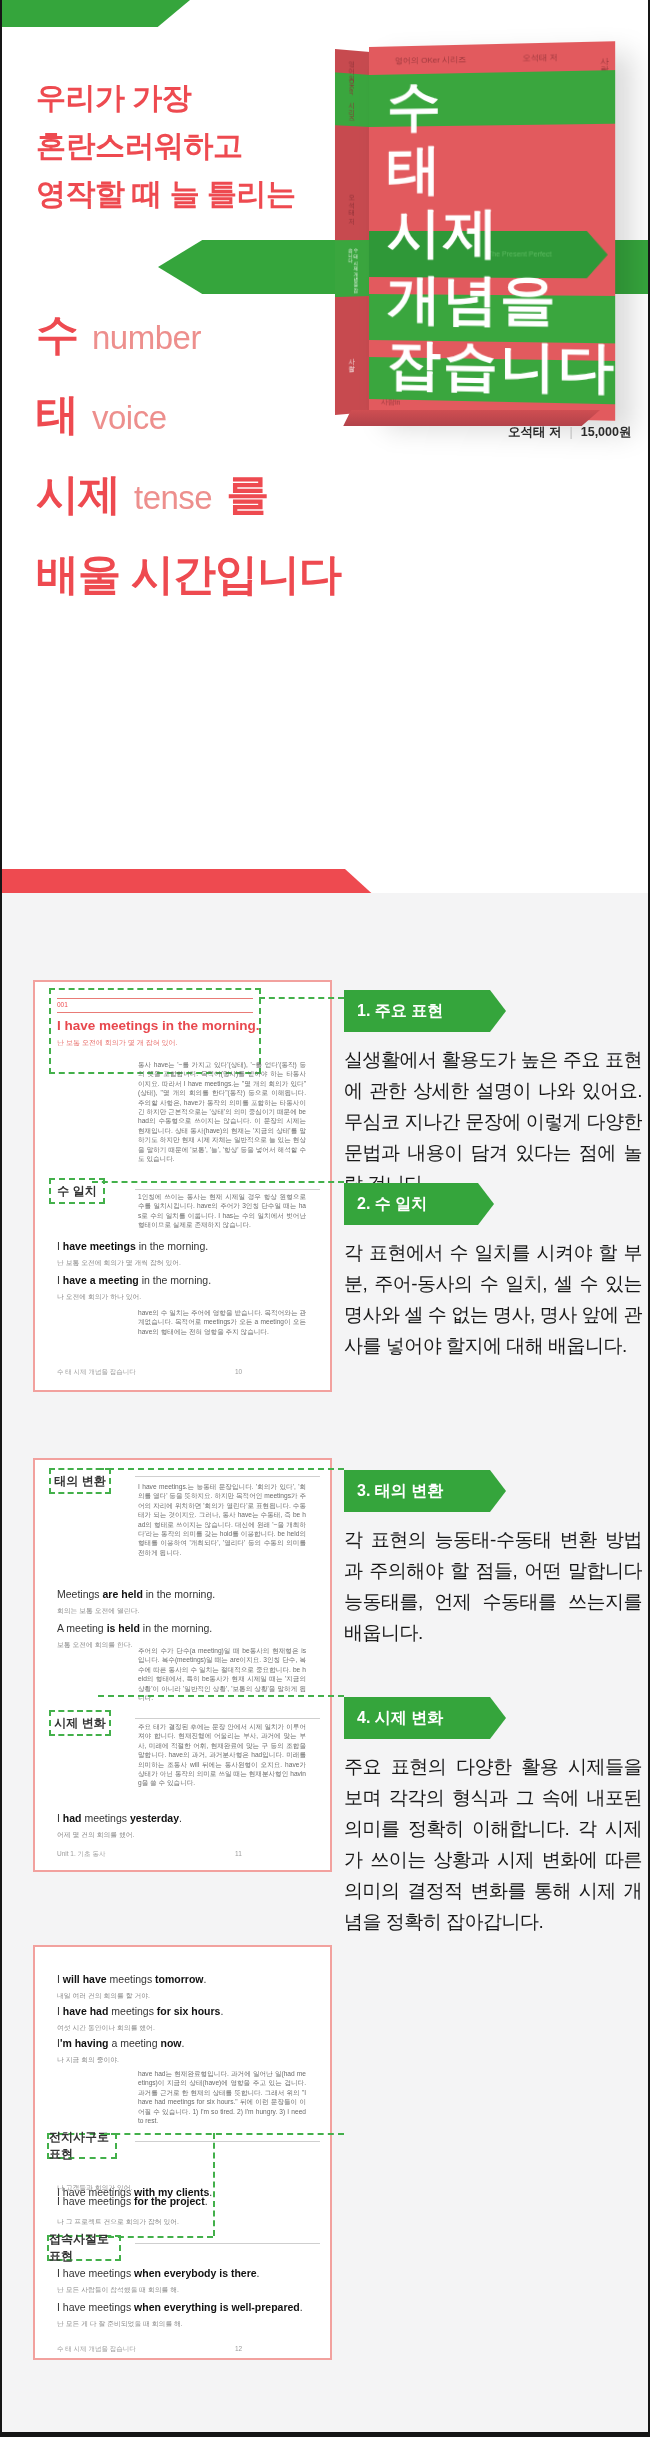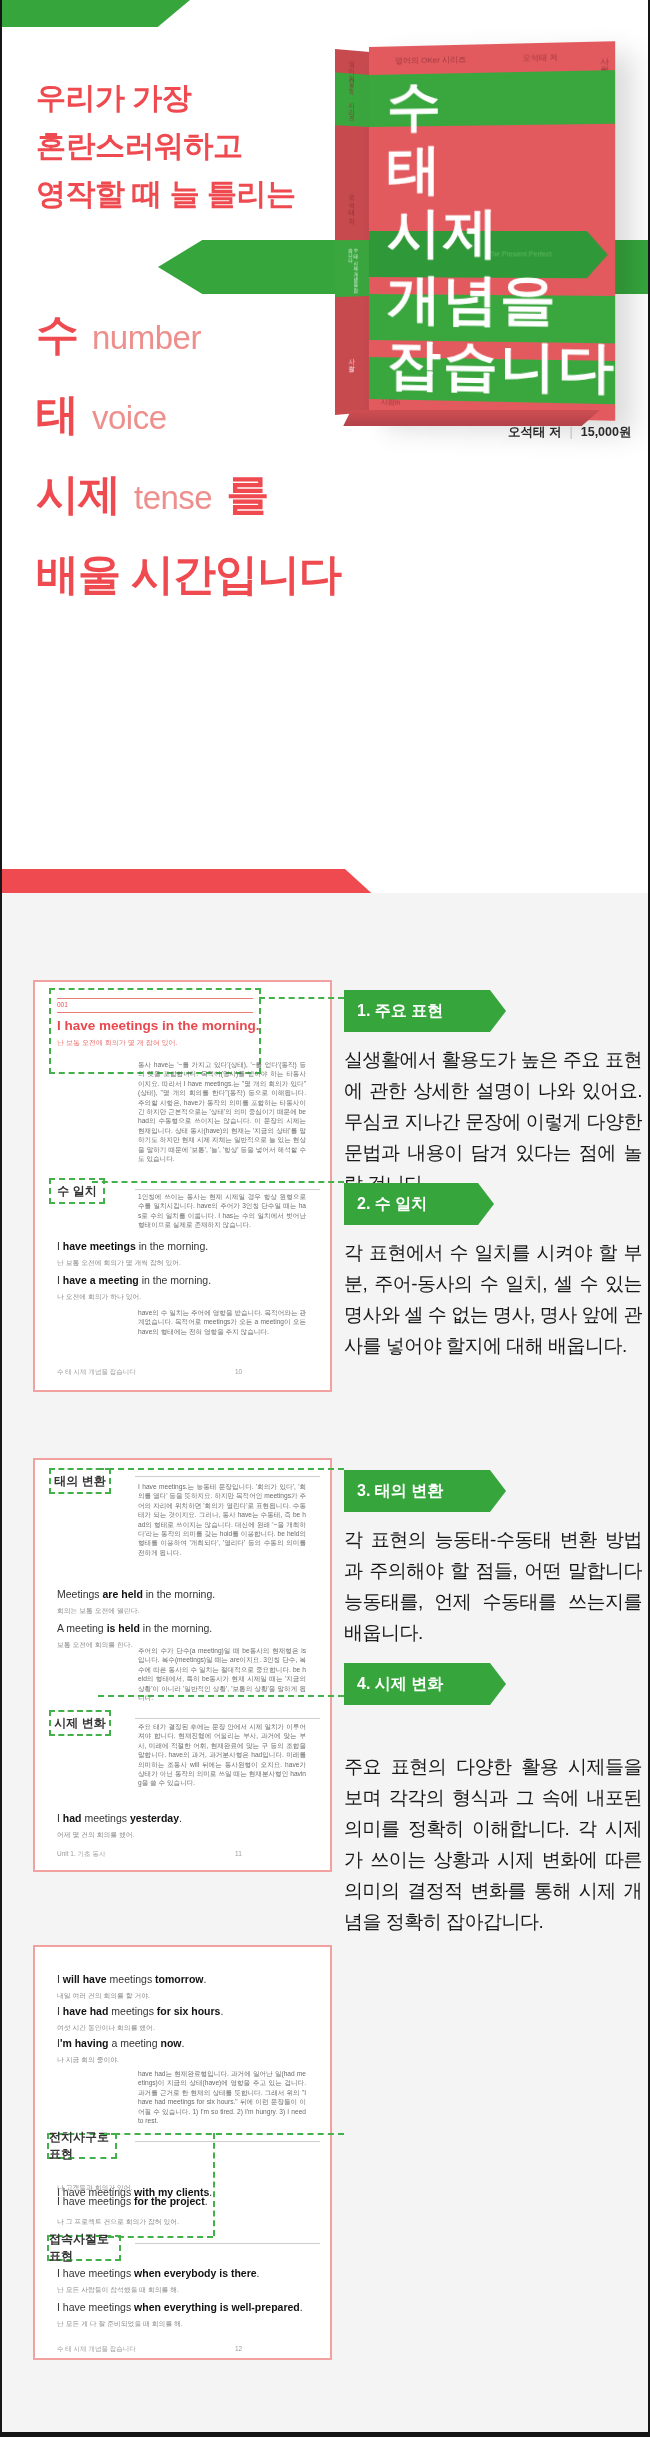--- a/index.html
+++ b/index.html
@@ -217,20 +217,20 @@
 
   <div class="secarrow one" style="top:990px;width:162px;">1. 주요 표현</div>
   <div class="secbody" style="top:1044px;">실생활에서 활용도가 높은 주요 표현에 관한 상세한 설명이 나와 있어요. 무심코 지나간 문장에 이렇게 다양한 문법과 내용이 담겨 있다는 점에 놀랄 겁니다.</div>
 
   <div class="secarrow one" style="top:1183px;width:150px;">2. 수 일치</div>
   <div class="secbody" style="top:1237px;">각 표현에서 수 일치를 시켜야 할 부분, 주어-동사의 수 일치, 셀 수 있는 명사와 셀 수 없는 명사, 명사 앞에 관사를 넣어야 할지에 대해 배웁니다.</div>
 
   <div class="secarrow one" style="top:1470px;width:162px;">3. 태의 변환</div>
   <div class="secbody" style="top:1524px;">각 표현의 능동태-수동태 변환 방법과 주의해야 할 점들, 어떤 말합니다 능동태를, 언제 수동태를 쓰는지를 배웁니다.</div>
 
-  <div class="secarrow one" style="top:1663px;width:162px;">4. 시제 변화</div>
+  <div class="secarrow one" style="top:1697px;width:162px;">4. 시제 변화</div>
   <div class="secbody" style="top:1751px;">주요 표현의 다양한 활용 시제들을 보며 각각의 형식과 그 속에 내포된 의미를 정확히 이해합니다. 각 시제가 쓰이는 상황과 시제 변화에 따른 의미의 결정적 변화를 통해 시제 개념을 정확히 잡아갑니다.</div>
 
 
   <div class="abs edge" style="left:0;top:0;width:2px;height:2437px;"></div>
   <div class="abs edge" style="left:648px;top:0;width:2px;height:2437px;"></div>
   <div class="abs edge" style="left:0;top:2432px;width:650px;height:5px;"></div>
 </div>
 
 </body></html>

